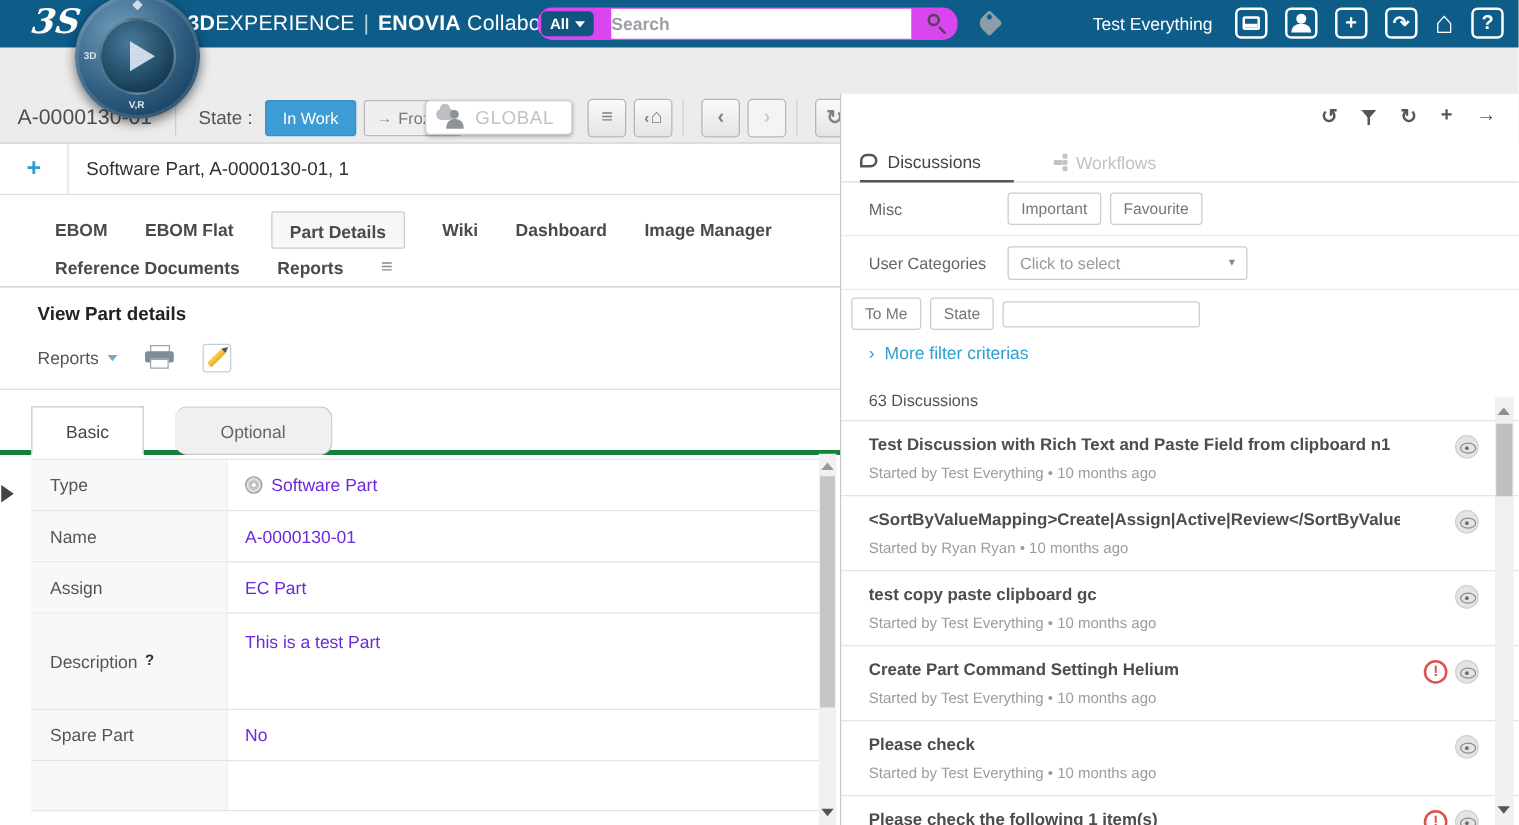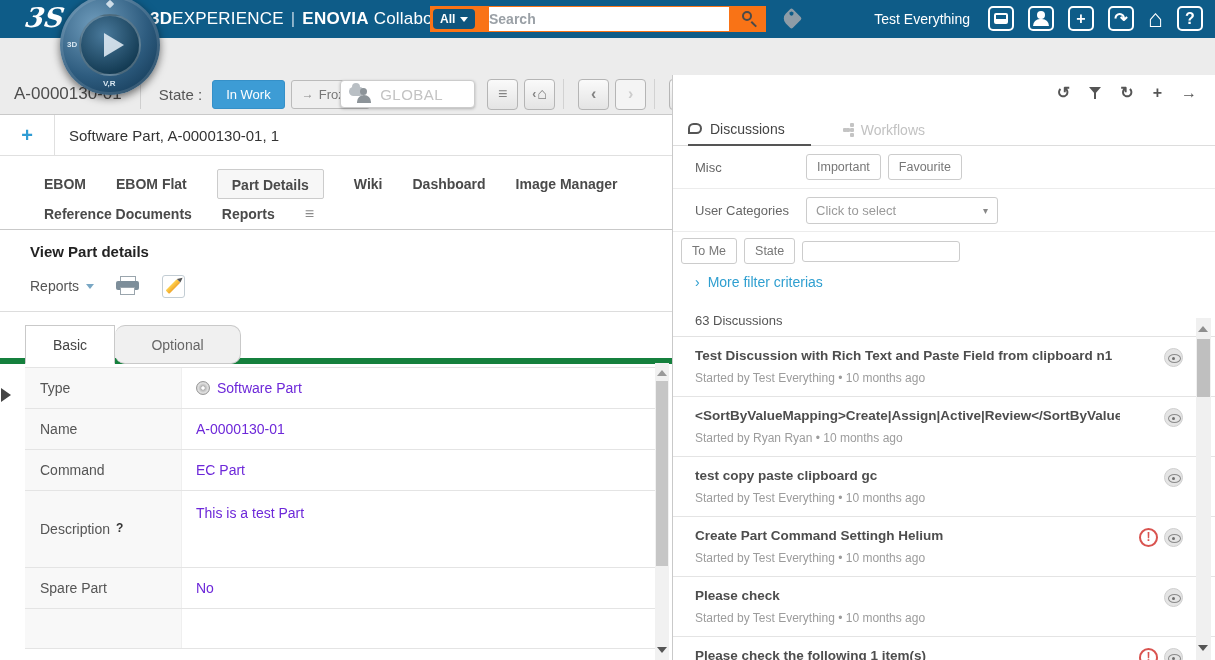--- a/index.html
+++ b/index.html
@@ -18,21 +18,21 @@
              background:radial-gradient(circle at 40% 32%, #49799b, #10374f 80%);
              border:2px solid rgba(255,255,255,.25); display:flex; align-items:center; justify-content:center; }
   .compass-play { width:0; height:0; border-left:20px solid rgba(230,240,248,.85);
              border-top:12px solid transparent; border-bottom:12px solid transparent; margin-left:7px; }
   .c-label { position:absolute; color:#d8e6f0; font-size:8px; font-weight:bold; }
   .c-left { left:7px; top:45px; }
   .c-bottom { left:43px; bottom:7px; }
   .c-tick { position:absolute; left:47px; top:6px; width:6px; height:6px; background:#cfdde8; border-radius:1px; transform:rotate(45deg); }
   .brand { position:absolute; left:150px; top:9px; color:#fff; font-size:17px; letter-spacing:.2px; white-space:nowrap; }
   .brand .sep { margin:0 7px; color:#bcd3e2; font-weight:normal; }
-  .searchbox { position:absolute; left:430px; top:6px; width:336px; height:26px; background:#f97316; border-radius:0; }
+  .searchbox { position:absolute; left:430px; top:6px; width:336px; height:26px; background:#d946ef; border-radius:12px; }
   .search-scope { position:absolute; left:3px; top:3px; height:20px; background:#0f557d; border-radius:4px;
              color:#fff; font-size:12px; font-weight:bold; padding:0 7px; display:flex; align-items:center; }
   .caret-w { width:0; height:0; border-left:4px solid transparent; border-right:4px solid transparent;
              border-top:5px solid #fff; margin-left:5px; }
   .search-input { position:absolute; left:59px; top:1px; width:240px; height:24px; border:none; outline:none;
              font-size:14px; color:#444;font-weight:bold; }
   .search-input::placeholder { color:#9aa0a6; }
   .search-mag { position:absolute; right:14px; top:5px; width:10px; height:10px; border:2px solid #4a4a4a; border-radius:50%; }
   .search-mag::after { content:""; position:absolute; left:8px; top:8px; width:7px; height:2px; background:#4a4a4a;
              transform:rotate(45deg); transform-origin:0 0; }
@@ -57,21 +57,21 @@
   .item-id { font-size:17px; color:#4d4d4d; }
   .vdiv { width:1px; height:30px; background:#cfcfcf; margin:0 18px; }
   .vdiv2 { width:1px; height:30px; background:#d2d2d2; margin:0 8px; }
   .state-label { font-size:15px; color:#555; margin-right:10px; }
   .btn-state { background:#3d9cd5; border:1px solid #3590c8; border-radius:3px; color:#fff;
                font-size:13px; padding:6px 13px; }
   .btn-frozen { background:#efefef; border:1px solid #bbb; border-radius:3px; color:#777;
                font-size:13px; padding:6px 10px; margin-left:6px; display:flex; gap:5px; align-items:center; }
   .btn-frozen .arrow { color:#8a8a8a; font-size:12px; }
   .btn-global { background:#fff; border:1px solid #ccc; border-radius:4px; box-shadow:0 1px 3px rgba(0,0,0,.25);
-               padding:4px 31px 4px 8px; margin-left:-30px; display:flex; gap:7px; align-items:center; position:relative; z-index:2; }
+               padding:4px 14px 4px 8px; margin-left:-30px; display:flex; gap:7px; align-items:center; position:relative; z-index:2; }
   .global-label { color:#c3c3c3; font-size:15px; letter-spacing:.5px; }
   .icon-cloudperson { position:relative; width:24px; height:18px; }
   .icon-cloudperson .cloud { position:absolute; left:0; top:2px; width:15px; height:9px; background:#b9bfc4; border-radius:8px; }
   .icon-cloudperson .cloud::before { content:""; position:absolute; left:3px; top:-4px; width:8px; height:8px;
                background:#b9bfc4; border-radius:50%; }
   .icon-cloudperson .head { position:absolute; left:11px; top:3px; width:7px; height:7px; background:#8d9499; border-radius:50%; }
   .icon-cloudperson .bodyp { position:absolute; left:8px; top:10px; width:14px; height:8px; background:#8d9499; border-radius:7px 7px 0 0; }
   .gbtn { width:31px; height:31px; background:linear-gradient(#fafafa,#e4e4e4); border:1px solid #b5b5b5;
           border-radius:4px; color:#828282; display:flex; align-items:center; justify-content:center;
           font-size:16px; font-weight:bold; margin-left:6px; }
@@ -104,21 +104,21 @@
   .icon-printer::before { content:""; position:absolute; left:4px; top:0; width:14px; height:6px; background:#fff;
              border:1px solid #9aa5ad; }
   .icon-printer::after { content:""; position:absolute; left:0; top:5px; width:23px; height:9px; background:#7d8e9a; border-radius:2px; }
   .icon-printer .pp { position:absolute; left:4px; top:11px; width:15px; height:8px; background:#fff;
              border:1px solid #9aa5ad; z-index:2; }
   .icon-edit { position:relative; width:23px; height:23px; background:#fff; border:1px solid #c3cdd4; border-radius:3px; }
   .icon-edit .pencil { position:absolute; left:2px; top:8px; width:16px; height:5px;
              background:linear-gradient(#ffd24d,#f0a62b); transform:rotate(-45deg); border-radius:1px; }
   .icon-edit .pencil::after { content:""; position:absolute; right:-5px; top:0; border-top:3px solid transparent;
              border-bottom:2px solid transparent; border-left:5px solid #555; }
-  .subtabs { margin-top:13px; height:39px; border-bottom:6px solid #15803d; padding-left:25px; display:flex; }
+  .subtabs { margin-top:13px; height:39px; border-bottom:4px solid #15803d; padding-left:25px; display:flex;gap:25px; }
   .subtab { height:39px; margin-bottom:-1px; padding-top:11px; width:90px; text-align:center;
             border:1px solid #c9c9c9; font-size:14px; color:#666; background:#f0f0f0; }
   .subtab.active { background:#fff; border-bottom:1px solid #fff; color:#444; }
   .subtab + .subtab { border-left:none; width:126px;border-radius:10px; }
   .form { margin:3px 0 0 25px; width:630px; border-top:1px solid #e4e4e4; }
   .frow { display:flex; border-bottom:1px solid #e4e4e4; }
   .flabel { width:157px; background:#f8f8f8; border-right:1px solid #efefef; color:#555; font-size:14px;
             display:flex; align-items:center; padding-left:15px; }
   .fvalue { flex:1; color:#6d28d9; font-size:14px; display:flex; align-items:center; padding-left:14px; }
   .fvalue.top { align-items:flex-start; padding-top:14px; }
@@ -296,21 +296,21 @@
       <div class="fvalue">
         <span class="icon-disc"></span>
         <span>Software Part</span>
       </div>
     </div>
     <div class="frow" style="height:41px;">
       <div class="flabel">Name</div>
       <div class="fvalue">A-0000130-01</div>
     </div>
     <div class="frow" style="height:41px;">
-      <div class="flabel">Command</div>
+      <div class="flabel">Assign</div>
       <div class="fvalue">EC Part</div>
     </div>
     <div class="frow" style="height:77px;">
       <div class="flabel">
         <span>Description</span>
         <span class="help">?</span>
       </div>
       <div class="fvalue top">This is a test Part</div>
     </div>
     <div class="frow" style="height:41px;">

